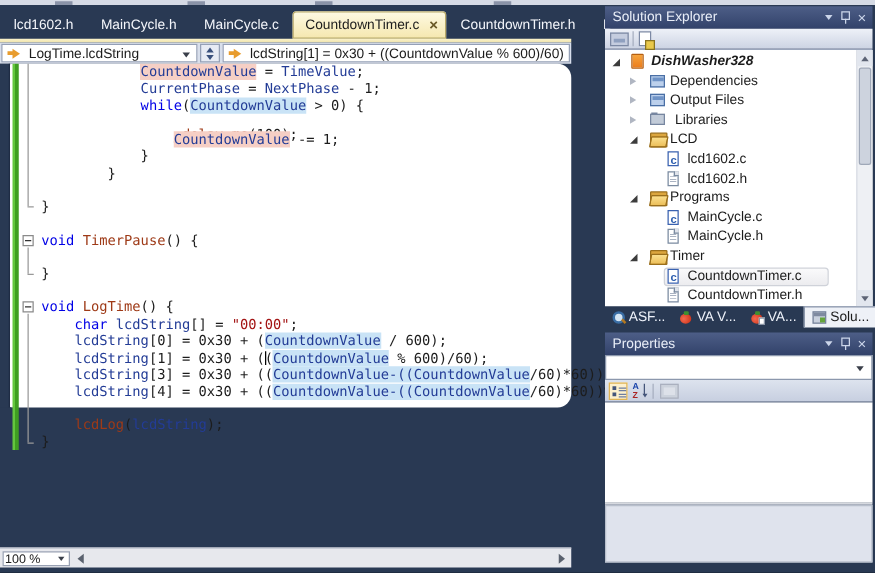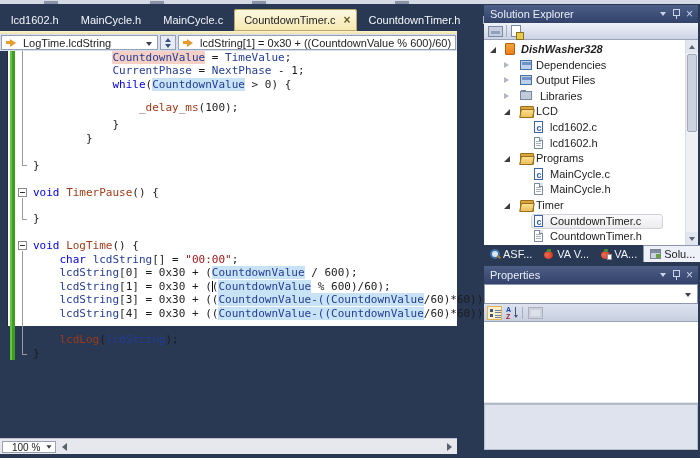--- a/index.html
+++ b/index.html
@@ -35,42 +35,42 @@
   .goto-arrow { position:relative; width:11px; height:8px; margin:0 3px 0 4px; flex:none; }
   .goto-arrow::before { content:""; position:absolute; left:0; top:2.5px; width:5px; height:3px; background:#e89c2e; }
   .goto-arrow::after { content:""; position:absolute; left:4px; top:0; width:0; height:0; border-top:4px solid transparent; border-bottom:4px solid transparent; border-left:6px solid #e89c2e; }
   .nav-spinner { position:absolute; left:160px; top:1px; width:16px; height:15px; border:1px solid #95a0b6; background:#e7ebf4; }
   .nav-spinner .sp { position:absolute; left:0; width:14px; height:7px; display:flex; align-items:center; justify-content:center; }
   .sp-up{ top:0; } .sp-dn{ bottom:0; }
   .sp .tri-up{ width:0;height:0;border-left:3px solid transparent;border-right:3px solid transparent;border-bottom:4px solid #39507c; }
   .sp .tri-dn{ width:0;height:0;border-left:3px solid transparent;border-right:3px solid transparent;border-top:4px solid #39507c; }
 
   
-  .editor-body { position:absolute; left:0; top:51px; width:457px; height:275px; background:#fff; }
+  .editor-body { position:absolute; left:0; top:51px; width:457px; height:275px; background:#fff;border-radius:11px; }
   .bp-margin { position:absolute; left:0; top:0; width:8px; height:100%; background:#293953; border-right:1px solid #1f2c44; }
   .green-bar { position:absolute; left:10px; top:0; width:5px; height:309px; background:linear-gradient(90deg,#63c73e 0 2px,#3f9e22 2px 5px); }
   .outline-layer,.code-layer { position:absolute; left:0; top:0; width:100%; height:100%; }
   .code-line { position:absolute; left:33px; white-space:pre; font-family:"DejaVu Sans Mono","Liberation Mono",monospace; font-size:11px; line-height:13.45px; height:13.45px; color:#1c1c1c; }
   .seg-pl{ color:#1c1c1c; }
   .seg-kw{ color:#0000e6; }
   .seg-id{ color:#233c96; }
   .seg-fn{ color:#9e3a17; }
   .seg-st{ color:#a31515; }
   .seg-hp{ background:#f6cfc5; color:#233c96; }
   .seg-hb{ background:#c9e3f6; color:#233c96; }
   .seg-caret{ display:inline-block; width:1px; height:11px; background:#000; vertical-align:-2px; margin-right:-1px; }
   .fold-box { position:absolute; left:18px; width:9px; height:9px; border:1px solid #8a8a8a; background:#fff; }
   .fold-box::before { content:""; position:absolute; left:1px; top:3px; width:5px; height:1px; background:#333; }
   .ol-line { position:absolute; left:22px; width:1px; background:#999; }
   .ol-tick { position:absolute; left:22px; width:5px; height:1px; background:#999; }
 
   
   .scrollrow { position:absolute; left:0; top:438px; width:457px; height:16px; background:#e7e8ed; border-top:1px solid #bfc4cf; }
   .zoom-combo { position:absolute; left:2px; top:2px; width:54px; height:12px; background:#fff; border:1px solid #98a0b2; font-size:10px; color:#222; display:flex; align-items:center; }
-  .zoom-combo .txt{ padding-left:9px; flex:1; }
+  .zoom-combo .txt{ padding-left:1px; flex:1; }
   .zoom-combo .drop-tri{ margin-right:3px; transform:scale(.85); }
   .h-arrow-left { position:absolute; left:62px; top:4px; width:0; height:0; border-top:4px solid transparent; border-bottom:4px solid transparent; border-right:5px solid #5a616e; }
   .h-arrow-right { position:absolute; left:447px; top:4px; width:0; height:0; border-top:4px solid transparent; border-bottom:4px solid transparent; border-left:5px solid #5a616e; }
 
   
   .toolwin-title { position:absolute; left:484px; width:214px; height:18px; background:linear-gradient(#4d5e87,#32426a); color:#e9eef8; font-size:11px; display:flex; align-items:center; padding-left:6px; }
   .twt-buttons { position:absolute; right:5px; top:0; height:18px; display:flex; align-items:center; gap:7px; }
   .twt-chevron { width:0;height:0;border-left:3.5px solid transparent;border-right:3.5px solid transparent;border-top:4px solid #ccd6ea; }
   .twt-pin { position:relative; width:6px; height:10px; }
   .twt-pin::before{ content:""; position:absolute; left:0; top:0; width:5px; height:5px; border:1px solid #ccd6ea; }
@@ -212,20 +212,21 @@
         <span class="ol-tick" style="top: 168.1px;"></span>
         <span class="fold-box" style="top: 190.3px;"></span>
         <span class="ol-line" style="top: 200.3px; height: 102.3px;"></span>
         <span class="ol-tick" style="top: 302.6px;"></span>
       </div>
     <div class="code-layer" id="code-layer">
         <div class="code-line" style="top: 0px;"><span class="seg-pl">            </span><span class="seg-hp">CountdownValue</span><span class="seg-pl"> = </span><span class="seg-id">TimeValue</span><span class="seg-pl">;</span></div>
         <div class="code-line" style="top: 13.45px;"><span class="seg-pl">            </span><span class="seg-id">CurrentPhase</span><span class="seg-pl"> = </span><span class="seg-id">NextPhase</span><span class="seg-pl"> - 1;</span></div>
         <div class="code-line" style="top: 26.9px;"><span class="seg-pl">            </span><span class="seg-kw">while</span><span class="seg-pl">(</span><span class="seg-hb">CountdownValue</span><span class="seg-pl"> &gt; 0) {</span></div>
         <div class="code-line" style="top: 40.35px; margin-top: 10px;"><span class="seg-pl">                </span><span class="seg-fn">_delay_ms</span><span class="seg-pl">(100);</span></div>
+        <div class="code-line" style="top: 53.8px;"><span class="seg-pl">                </span><span class="seg-hp">CountdownValue</span><span class="seg-pl"> -= 1;</span></div>
         <div class="code-line" style="top: 67.25px;"><span class="seg-pl">            }</span></div>
         <div class="code-line" style="top: 80.7px;"><span class="seg-pl">        }</span></div>
         <div class="code-line" style="top: 94.15px;"></div>
         <div class="code-line" style="top: 107.6px;"><span class="seg-pl">}</span></div>
         <div class="code-line" style="top: 121.05px;"></div>
         <div class="code-line" style="top: 134.5px;"><span class="seg-kw">void</span><span class="seg-pl"> </span><span class="seg-fn">TimerPause</span><span class="seg-pl">() {</span></div>
         <div class="code-line" style="top: 147.95px;"></div>
         <div class="code-line" style="top: 161.4px;"><span class="seg-pl">}</span></div>
         <div class="code-line" style="top: 174.85px;"></div>
         <div class="code-line" style="top: 188.3px;"><span class="seg-kw">void</span><span class="seg-pl"> </span><span class="seg-fn">LogTime</span><span class="seg-pl">() {</span></div>

